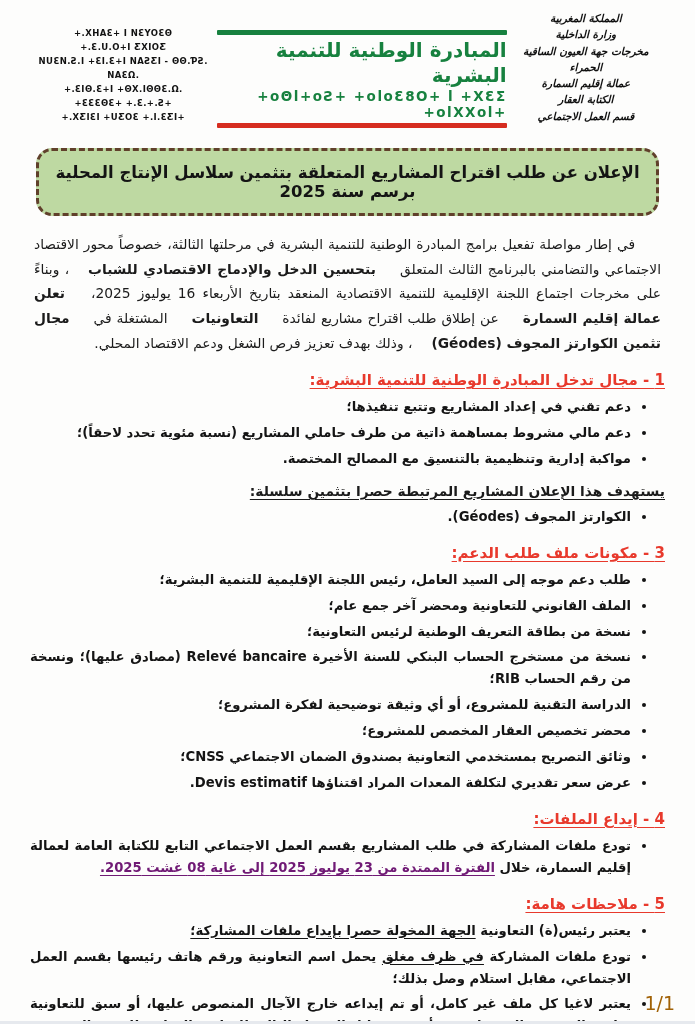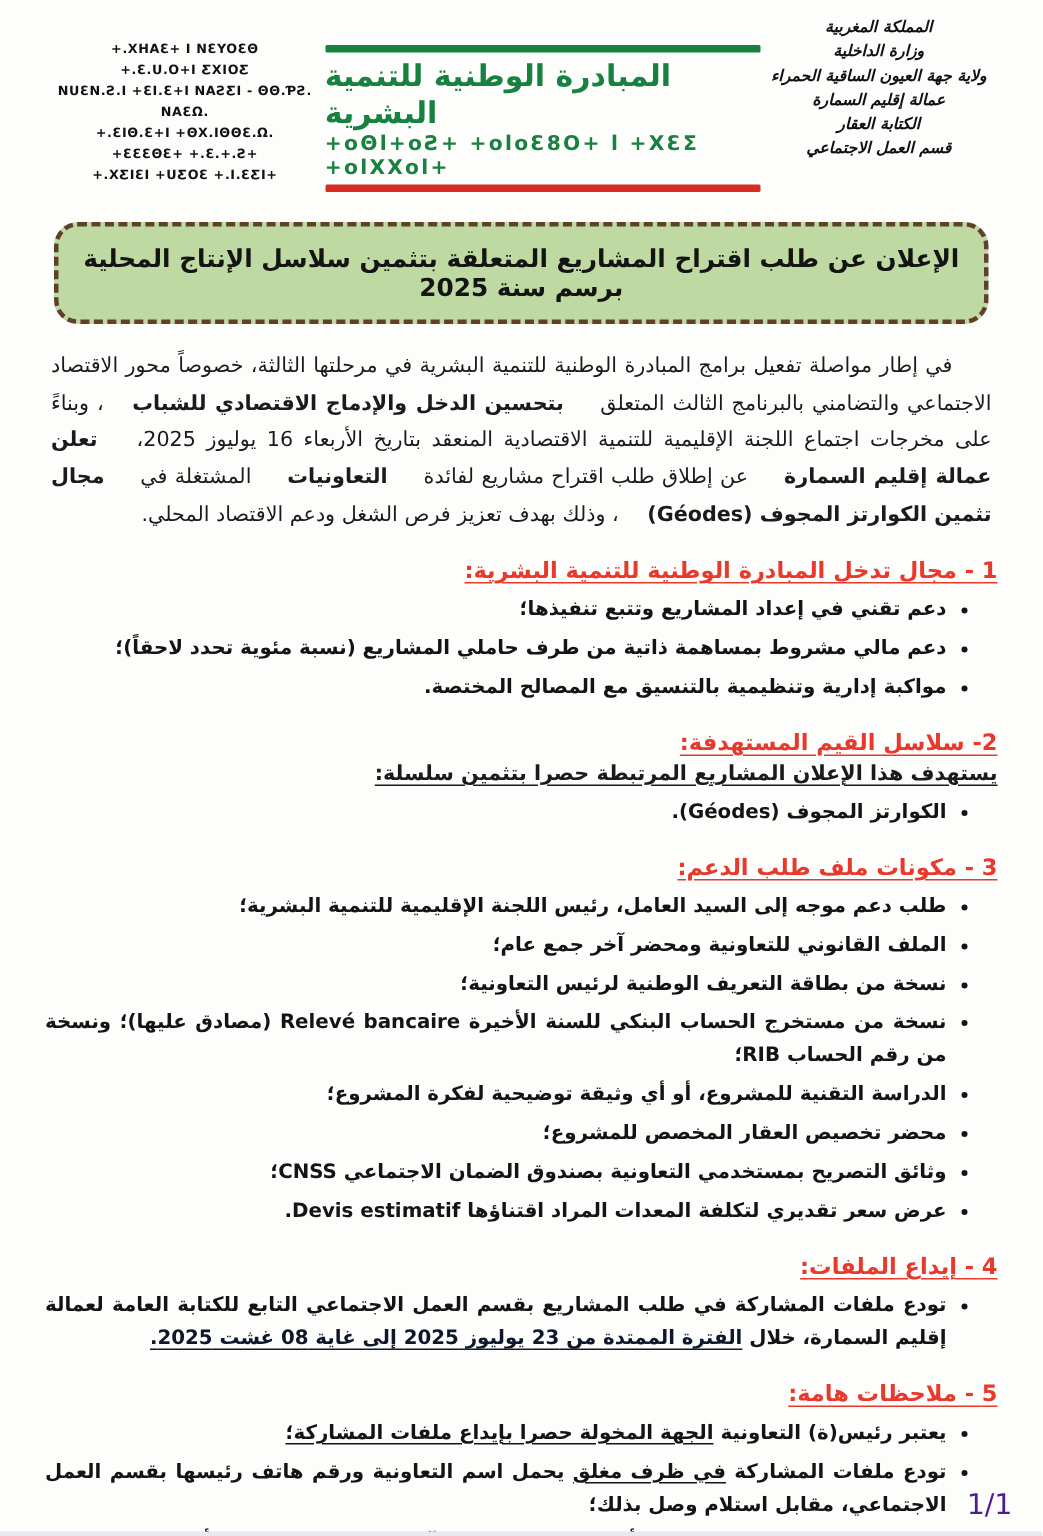--- a/index.html
+++ b/index.html
@@ -9,21 +9,21 @@
     font-family:"DejaVu Sans", sans-serif;
   }
   .page { padding:10px 30px 0 30px; }
 
   
   .doc-header { display:flex; direction:ltr; justify-content:space-between; align-items:flex-start; }
   .tifinagh-block {
     width:198px; margin-top:16px; text-align:center;
     font-weight:bold; font-size:8.5px; line-height:1.65; letter-spacing:.4px; color:#111;
   }
-  .logo { width:308px; margin-top:20px; text-align:left; }
+  .logo { width:308px; margin-top:20px; text-align:right; }
   .logo-bar-green { height:5px; background:var(--logo-green); border-radius:1px; }
   .logo-ar { color:var(--logo-green); font-weight:bold; font-size:20px; line-height:1.25; margin-top:3px; direction:rtl; }
   .logo-tif { color:var(--logo-green); font-weight:bold; font-size:13.5px; letter-spacing:1.5px; line-height:1.2; }
   .logo-bar-red { height:5px; background:var(--logo-red); margin-top:3px; border-radius:1px; }
   .arabic-block {
     width:168px; margin-top:0; text-align:center; direction:rtl;
     font-size:10.5px; font-weight:bold; line-height:1.55; color:#111;font-style:italic;
   }
 
   
@@ -60,21 +60,21 @@
   ul.bullets li {
     font-size:13.2px; font-weight:600; line-height:1.66;
     margin-bottom:4px; text-align:justify; color:#141414;
   }
   ul.bullets li span.b { font-weight:800; }
   ul.bullets li span.u { text-decoration:underline; text-underline-offset:3px; }
 
   
   .page-indicator {
     position:absolute; right:20px; bottom:10px;
-    color:#4c1d95; font-size:19px; direction:ltr; font-weight:400;
+    color:#a16207; font-size:19px; direction:ltr; font-weight:400;
   }
   .bottom-line { position:absolute; bottom:0; left:0; right:0; height:3px; background:#e6e9ee; }
 </style>
 </head>
 <body style="--red: #e8392c; --date-blue: #2e6da8; --banner-bg: #bed9a2; --banner-border: #60402b; --logo-green: #17813f; --logo-red: #d62d20;">
 
 <div class="page">
 
   <div class="doc-header">
     <div class="tifinagh-block">
@@ -89,42 +89,41 @@
     <div class="logo">
       <div class="logo-bar-green"></div>
       <div class="logo-ar">المبادرة الوطنية للتنمية البشرية</div>
       <div class="logo-tif">+oΘl+oƧ+ +oloƐ8O+ l +XƐƩ +olXXol+</div>
       <div class="logo-bar-red"></div>
     </div>
 
     <div class="arabic-block">
       <div>المملكة المغربية</div>
       <div>وزارة الداخلية</div>
-      <div>ولاية جهة العيون الساقية الحمراء</div>
+      <div>مخرجات جهة العيون الساقية الحمراء</div>
       <div>عمالة إقليم السمارة</div>
       <div>الكتابة العقار</div>
       <div>قسم العمل الاجتماعي</div>
     </div>
   </div>
 
   <div class="banner">الإعلان عن طلب اقتراح المشاريع المتعلقة بتثمين سلاسل الإنتاج المحلية برسم سنة 2025</div>
 
   <p class="intro"><span>في إطار مواصلة تفعيل برامج المبادرة الوطنية للتنمية البشرية في مرحلتها الثالثة، خصوصاً محور الاقتصاد الاجتماعي والتضامني بالبرنامج الثالث المتعلق </span><span class="b">بتحسين الدخل والإدماج الاقتصادي للشباب</span><span>، وبناءً على مخرجات اجتماع اللجنة الإقليمية للتنمية الاقتصادية المنعقد بتاريخ الأربعاء 16 يوليوز 2025، </span><span class="b">تعلن عمالة إقليم السمارة</span><span> عن إطلاق طلب اقتراح مشاريع لفائدة </span><span class="b">التعاونيات</span><span> المشتغلة في </span><span class="b">مجال تثمين الكوارتز المجوف (Géodes)</span><span>، وذلك بهدف تعزيز فرص الشغل ودعم الاقتصاد المحلي.</span></p>
 
   <div class="section">
     <div class="section-heading">1 - مجال تدخل المبادرة الوطنية للتنمية البشرية:</div>
     <ul class="bullets">
         <li>دعم تقني في إعداد المشاريع وتتبع تنفيذها؛</li>
         <li>دعم مالي مشروط بمساهمة ذاتية من طرف حاملي المشاريع (نسبة مئوية تحدد لاحقاً)؛</li>
         <li>مواكبة إدارية وتنظيمية بالتنسيق مع المصالح المختصة.</li>
       </ul>
   </div>
 
   <div class="section">
-    <div class="section-heading">2- سلاسل القيم المستهدفة:</div>
     <div class="s2-intro">يستهدف هذا الإعلان المشاريع المرتبطة حصرا بتثمين سلسلة:</div>
     <ul class="bullets">
         <li><span class="b">الكوارتز المجوف (Géodes).</span></li>
       </ul>
   </div>
 
   <div class="section">
     <div class="section-heading">3 - مكونات ملف طلب الدعم:</div>
     <ul class="bullets">
         <li>طلب دعم موجه إلى السيد العامل، رئيس اللجنة الإقليمية للتنمية البشرية؛</li>
@@ -134,21 +133,21 @@
         <li>الدراسة التقنية للمشروع، أو أي وثيقة توضيحية لفكرة المشروع؛</li>
         <li>محضر تخصيص العقار المخصص للمشروع؛</li>
         <li>وثائق التصريح بمستخدمي التعاونية بصندوق الضمان الاجتماعي CNSS؛</li>
         <li>عرض سعر تقديري لتكلفة المعدات المراد اقتناؤها Devis estimatif.</li>
       </ul>
   </div>
 
   <div class="section">
     <div class="section-heading">4 - إيداع الملفات:</div>
     <ul class="bullets">
-        <li><span>تودع ملفات المشاركة في طلب المشاريع بقسم العمل الاجتماعي التابع للكتابة العامة لعمالة إقليم السمارة، خلال </span><span class="u" style="color: #0f172a;">الفترة الممتدة من 23 يوليوز 2025 إلى غاية 08 غشت 2025.</span></li>
+        <li><span>تودع ملفات المشاركة في طلب المشاريع بقسم العمل الاجتماعي التابع للكتابة العامة لعمالة إقليم السمارة، خلال </span><span class="u" style="color: #701a75;">الفترة الممتدة من 23 يوليوز 2025 إلى غاية 08 غشت 2025.</span></li>
       </ul>
   </div>
 
   <div class="section">
     <div class="section-heading">5 - ملاحظات هامة:</div>
     <ul class="bullets">
         <li><span>يعتبر رئيس(ة) التعاونية </span><span class="u">الجهة المخولة حصرا بإيداع ملفات المشاركة؛</span></li>
         <li><span>تودع ملفات المشاركة </span><span class="u">في ظرف مغلق</span><span> يحمل اسم التعاونية ورقم هاتف رئيسها بقسم العمل الاجتماعي، مقابل استلام وصل بذلك؛</span></li>
         <li><span>يعتبر لاغيا كل ملف غير كامل، أو تم إيداعه خارج الآجال المنصوص عليها، أو سبق للتعاونية صاحبة المشروع الاستفادة من أي دعم خلال المرحلة الثالثة للمبادرة الوطنية للتنمية البشرية.</span></li>
       </ul>

